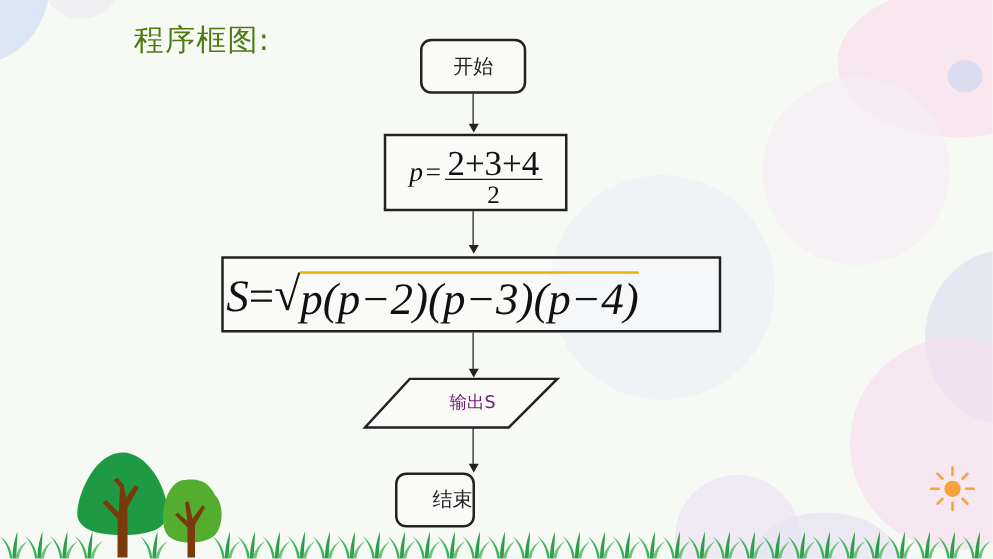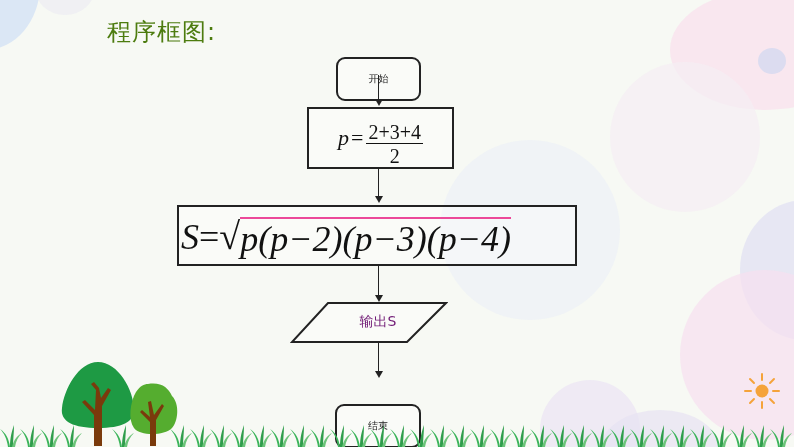--- a/index.html
+++ b/index.html
@@ -1,27 +1,27 @@
 <!DOCTYPE html>
 <html><head>
 <meta charset="utf-8">
 <style>
   html,body{margin:0;padding:0;}
   body{width:794px;height:447px;position:relative;overflow:hidden;background:#f7f9f4;font-family:"DejaVu Sans",sans-serif;}
   .bubble{position:absolute;border-radius:50%;}
   .title{position:absolute;left:107px;top:16px;font-size:24px;color:#4d7c0f;letter-spacing:1px;}
   .box{position:absolute;border:2px solid #222;background:rgba(255,255,255,0.35);box-sizing:border-box;display:flex;align-items:center;justify-content:center;}
-  .rounded{border-radius:9px;font-size:10px;color:#222;margin-top:26px;}
+  .rounded{border-radius:9px;font-size:16px;color:#222;}
   .line{position:absolute;width:1.5px;background:#222;}
   .arrow{position:absolute;width:0;height:0;border-left:4px solid transparent;border-right:4px solid transparent;border-top:7px solid #222;}
   .math{font-family:"Liberation Serif","DejaVu Serif",serif;color:#111;}
   .frac{display:inline-flex;flex-direction:column;align-items:center;vertical-align:middle;margin-left:3px;}
-  .frac .num{font-size:20px;line-height:22px;padding:0 2px;border-bottom:1.5px solid #111;margin-top:12px;}
+  .frac .num{font-size:28px;line-height:22px;padding:0 2px;border-bottom:1.5px solid #111;margin-top:12px;}
   .frac .den{font-size:20px;line-height:24px;}
-  .sqrt-wrap{display:inline-block;border-top:2px solid #ec4899;padding-top:1px;line-height:38px;}
+  .sqrt-wrap{display:inline-block;border-top:2px solid #eab308;padding-top:1px;line-height:38px;}
   .grass{position:absolute;bottom:0;left:0;width:794px;height:22px;}
 </style>
 </head>
 <body>
 
 <div class="bubble" style="left:-70px;top:-80px;width:110px;height:130px;background:#dbe7f5;"></div>
 <div class="bubble" style="left:35px;top:-40px;width:60px;height:55px;background:#eeeef3;opacity:.8;"></div>
 <div class="bubble" style="left:670px;top:-10px;width:190px;height:120px;background:#f9e2ee;opacity:.8;"></div>
 <div class="bubble" style="left:758px;top:48px;width:28px;height:26px;background:#dcdcf0;"></div>
 <div class="bubble" style="left:610px;top:62px;width:150px;height:150px;background:#f5eef4;opacity:.7;"></div>
@@ -63,21 +63,21 @@
 <div class="line" style="left:377.5px;top:266px;height:30px;"></div>
 <div class="arrow" style="left:374.5px;top:295px;"></div>
 
 <svg style="position:absolute;left:290px;top:302px;" width="158" height="42">
   <polygon points="38,1 156,1 117,40 2,40" fill="rgba(255,255,255,0.4)" stroke="#222" stroke-width="2"></polygon>
 </svg>
 <div style="position:absolute;left:338px;top:313px;width:80px;text-align:center;font-size:14px;color:#701a75;">输出S</div>
 <div class="line" style="left:377.5px;top:342px;height:30px;"></div>
 <div class="arrow" style="left:374.5px;top:371px;"></div>
 
-<div class="box rounded" style="left:335px;top:378px;width:86px;height:44px;">
+<div class="box rounded" style="left:316px;top:378px;width:64px;height:44px;justify-content:flex-end;">
   <span>结束</span>
 </div>
 
 <svg style="position:absolute;left:58px;top:360px;" width="80" height="87">
   <path d="M40 2 C60 2 76 30 76 50 C76 62 64 68 40 68 C16 68 2 62 4 48 C6 30 20 2 40 2Z" fill="#1e9a44"></path>
   <path d="M36 86 L36 55 L24 42 L27 40 L37 50 L38 30 L33 24 L36 22 L41 28 L43 38 L50 28 L53 30 L44 46 L44 86Z" fill="#7a3a0c"></path>
 </svg>
 <svg style="position:absolute;left:128px;top:382px;" width="52" height="65">
   <path d="M20 2 C34 0 40 6 44 14 C52 22 50 40 44 46 C36 54 12 54 6 46 C0 38 2 20 8 10 C12 4 16 2 20 2Z" fill="#55ad2f"></path>
   <path d="M22 64 L22 40 L12 30 L14 28 L22 35 L20 20 L23 19 L26 33 L34 22 L36 24 L28 38 L28 64Z" fill="#7a3a0c"></path>

